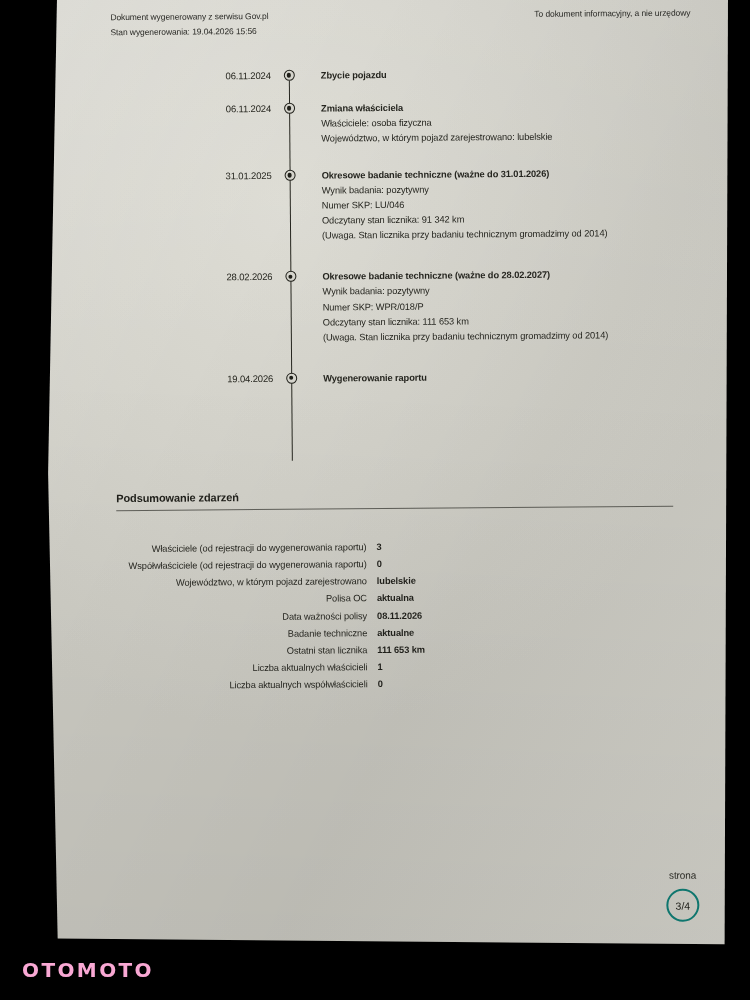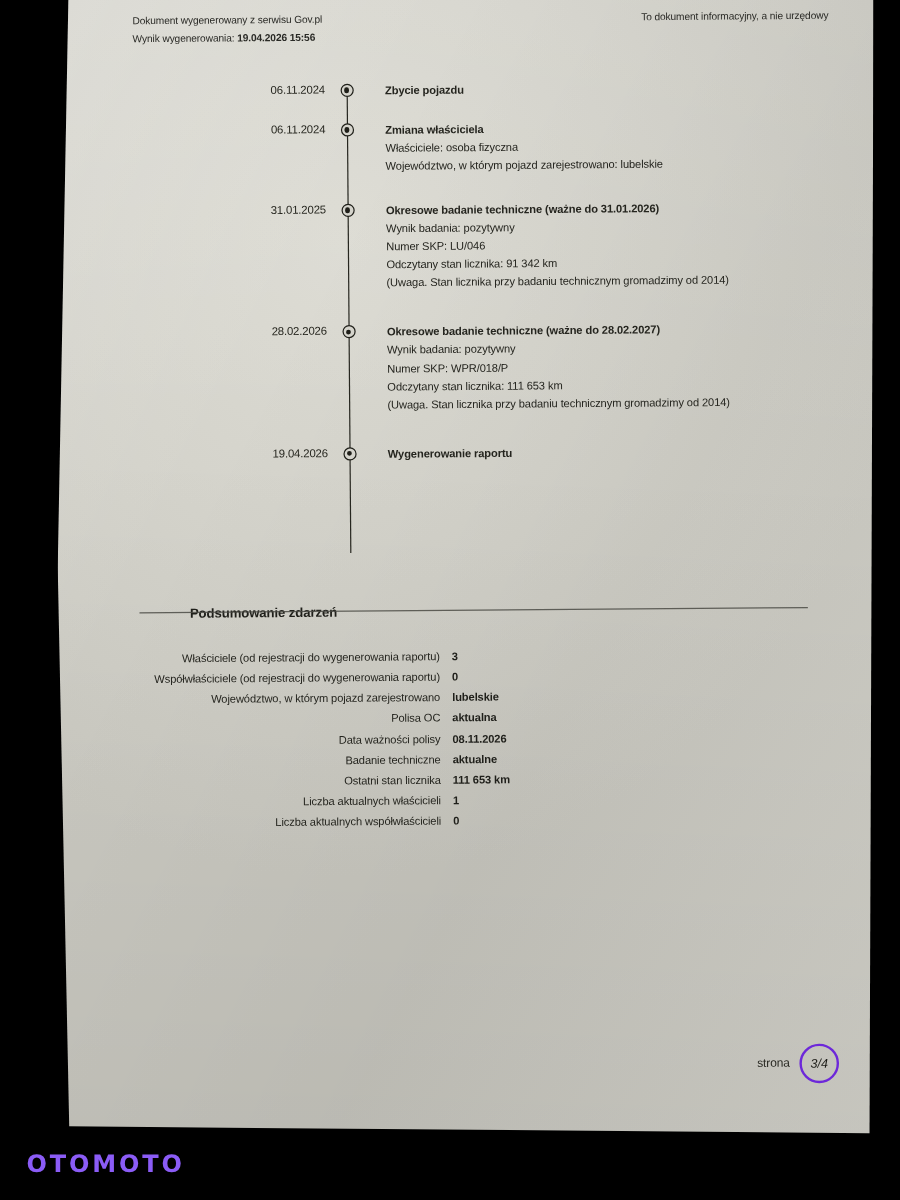--- a/index.html
+++ b/index.html
@@ -56,21 +56,21 @@
     left: 68px;
     top: 8px;
     width: 580px;
     font-size: 8.5px;
     line-height: 1.75;
     color: #2a2a26;
   }
   .hdr-row { display: flex; justify-content: space-between; align-items: baseline; }
   .hdr-left { letter-spacing: -0.1px; }
   .hdr-right { letter-spacing: -0.1px; }
-  .hdr-strong { font-weight: bold; }
+  .hdr-strong { font-weight: normal; }
 
   
   #timeline {
     position: absolute;
     left: 0px;
     top: 68px;
     width: 690px;
   }
   .tl-axis {
     position: absolute;
@@ -136,26 +136,25 @@
   
   #summary {
     position: absolute;
     left: 0;
     top: 486px;
     width: 690px;
   }
   #summary-heading {
     position: absolute;
     left: 70px;
-    top: 18px;
+    top: 4px;
     font-size: 11px;
     font-weight: bold;
     letter-spacing: -0.1px;
     color: #1f1f1a;
-    margin-left: 42px;
   }
   #summary-rule {
     position: absolute;
     left: 70px;
     top: 22px;
     width: 557px;
     height: 1px;
     background: #4a4a44;
     opacity: 0.85;
   }
@@ -190,68 +189,68 @@
   }
 
   
   #page-footer {
     position: absolute;
     right: 40px;
     top: 872px;
     display: flex;
     align-items: center;
     gap: 8px;
+    flex-direction: column;
   }
   #page-footer-label {
     font-size: 10px;
     color: #2a2a24;
     letter-spacing: -0.1px;
   }
   #page-number-badge {
     width: 29px;
     height: 29px;
-    border: 2px solid #6d28d9;
+    border: 2px solid #0f766e;
     border-radius: 50%;
     display: flex;
     align-items: center;
     justify-content: center;
     font-size: 10.5px;
     color: #1b1b16;
-    font-style: italic;
   }
 
   
   #watermark {
     position: absolute;
     left: 22px;
     bottom: 18px;
     font-size: 20px;
     font-weight: bold;
     letter-spacing: 2.4px;
-    color: #8b5cf6;
+    color: #f9a8d4;
     font-family: "DejaVu Sans", sans-serif;
   }
 </style>
 </head>
 <body>
 
 <div id="paper-sheet">
   <div id="paper-grain"></div>
 </div>
 
 <div id="doc-canvas">
 
   <div id="doc-header">
     <div class="hdr-row">
       <span class="hdr-left">Dokument wygenerowany z serwisu Gov.pl</span>
       <span class="hdr-right">To dokument informacyjny, a nie urzędowy</span>
     </div>
     <div class="hdr-row">
       <span class="hdr-left">
-        <span>Wynik wygenerowania:</span>
+        <span>Stan wygenerowania:</span>
         <span class="hdr-strong">19.04.2026 15:56</span>
       </span>
       <span></span>
     </div>
   </div>
 
   <div id="timeline">
     <div class="tl-axis"></div>
     <div id="timeline-events">
         <div class="tl-event" style="margin-bottom: 18px;">

